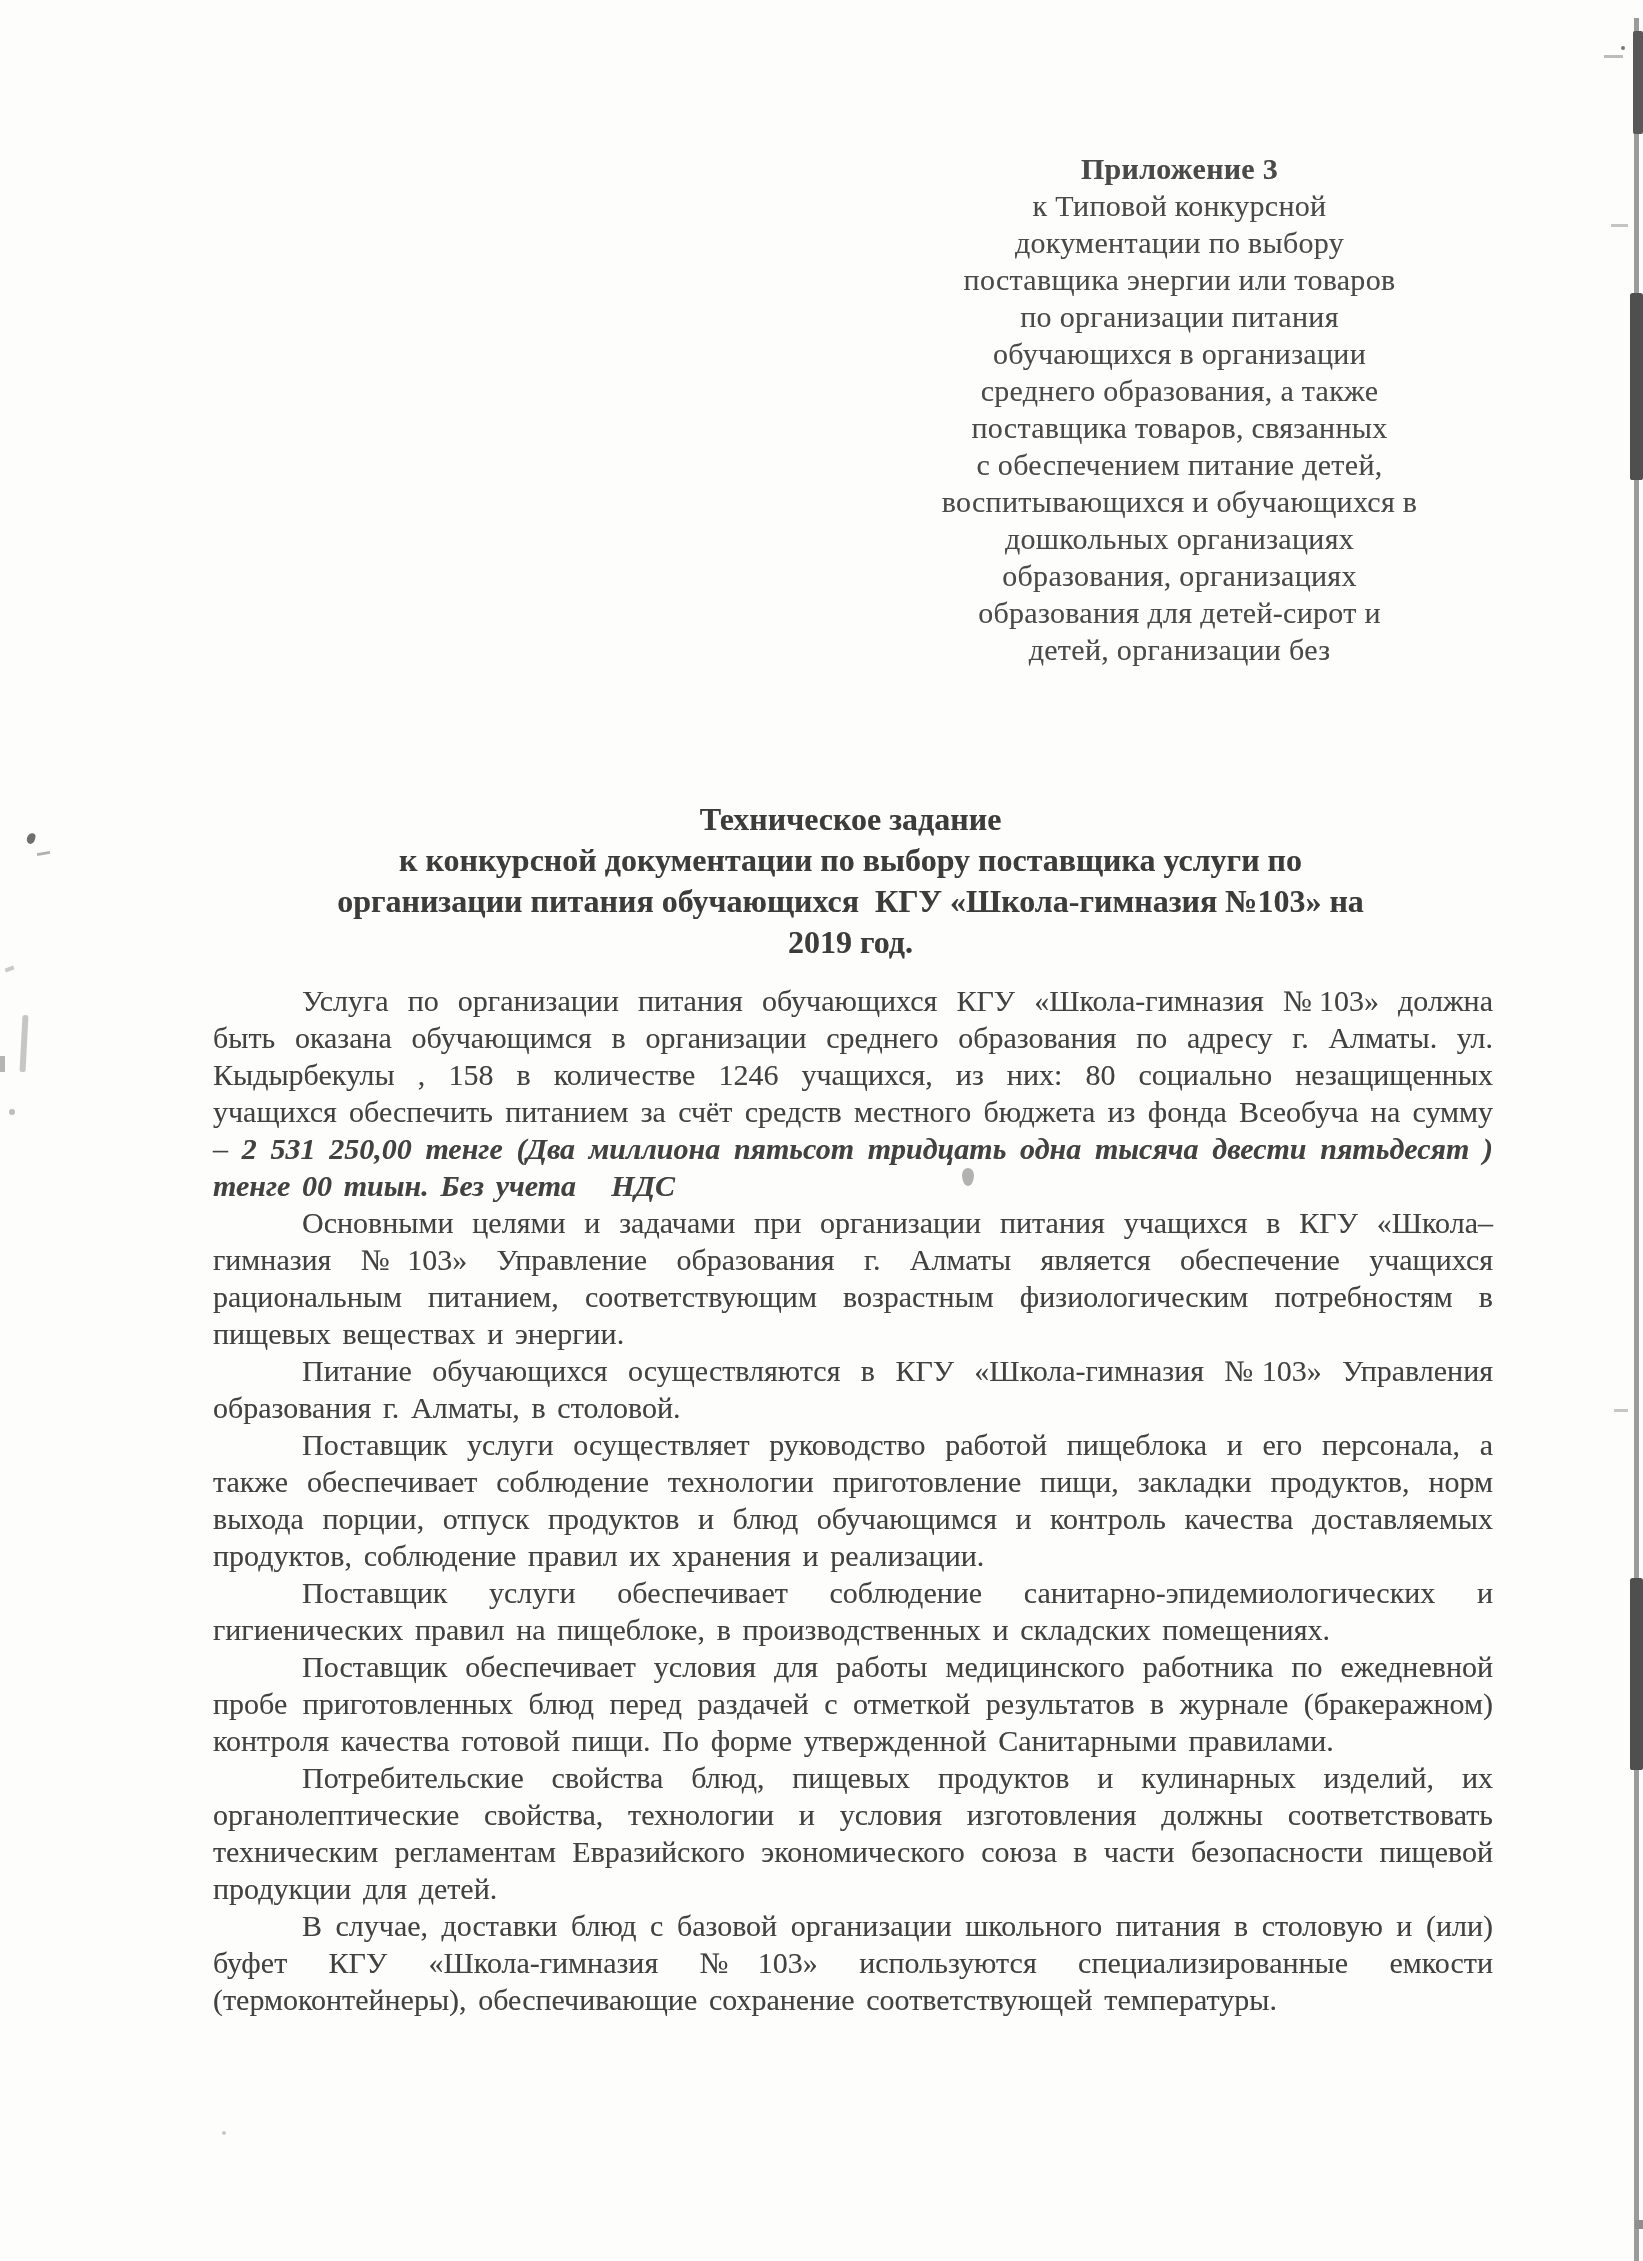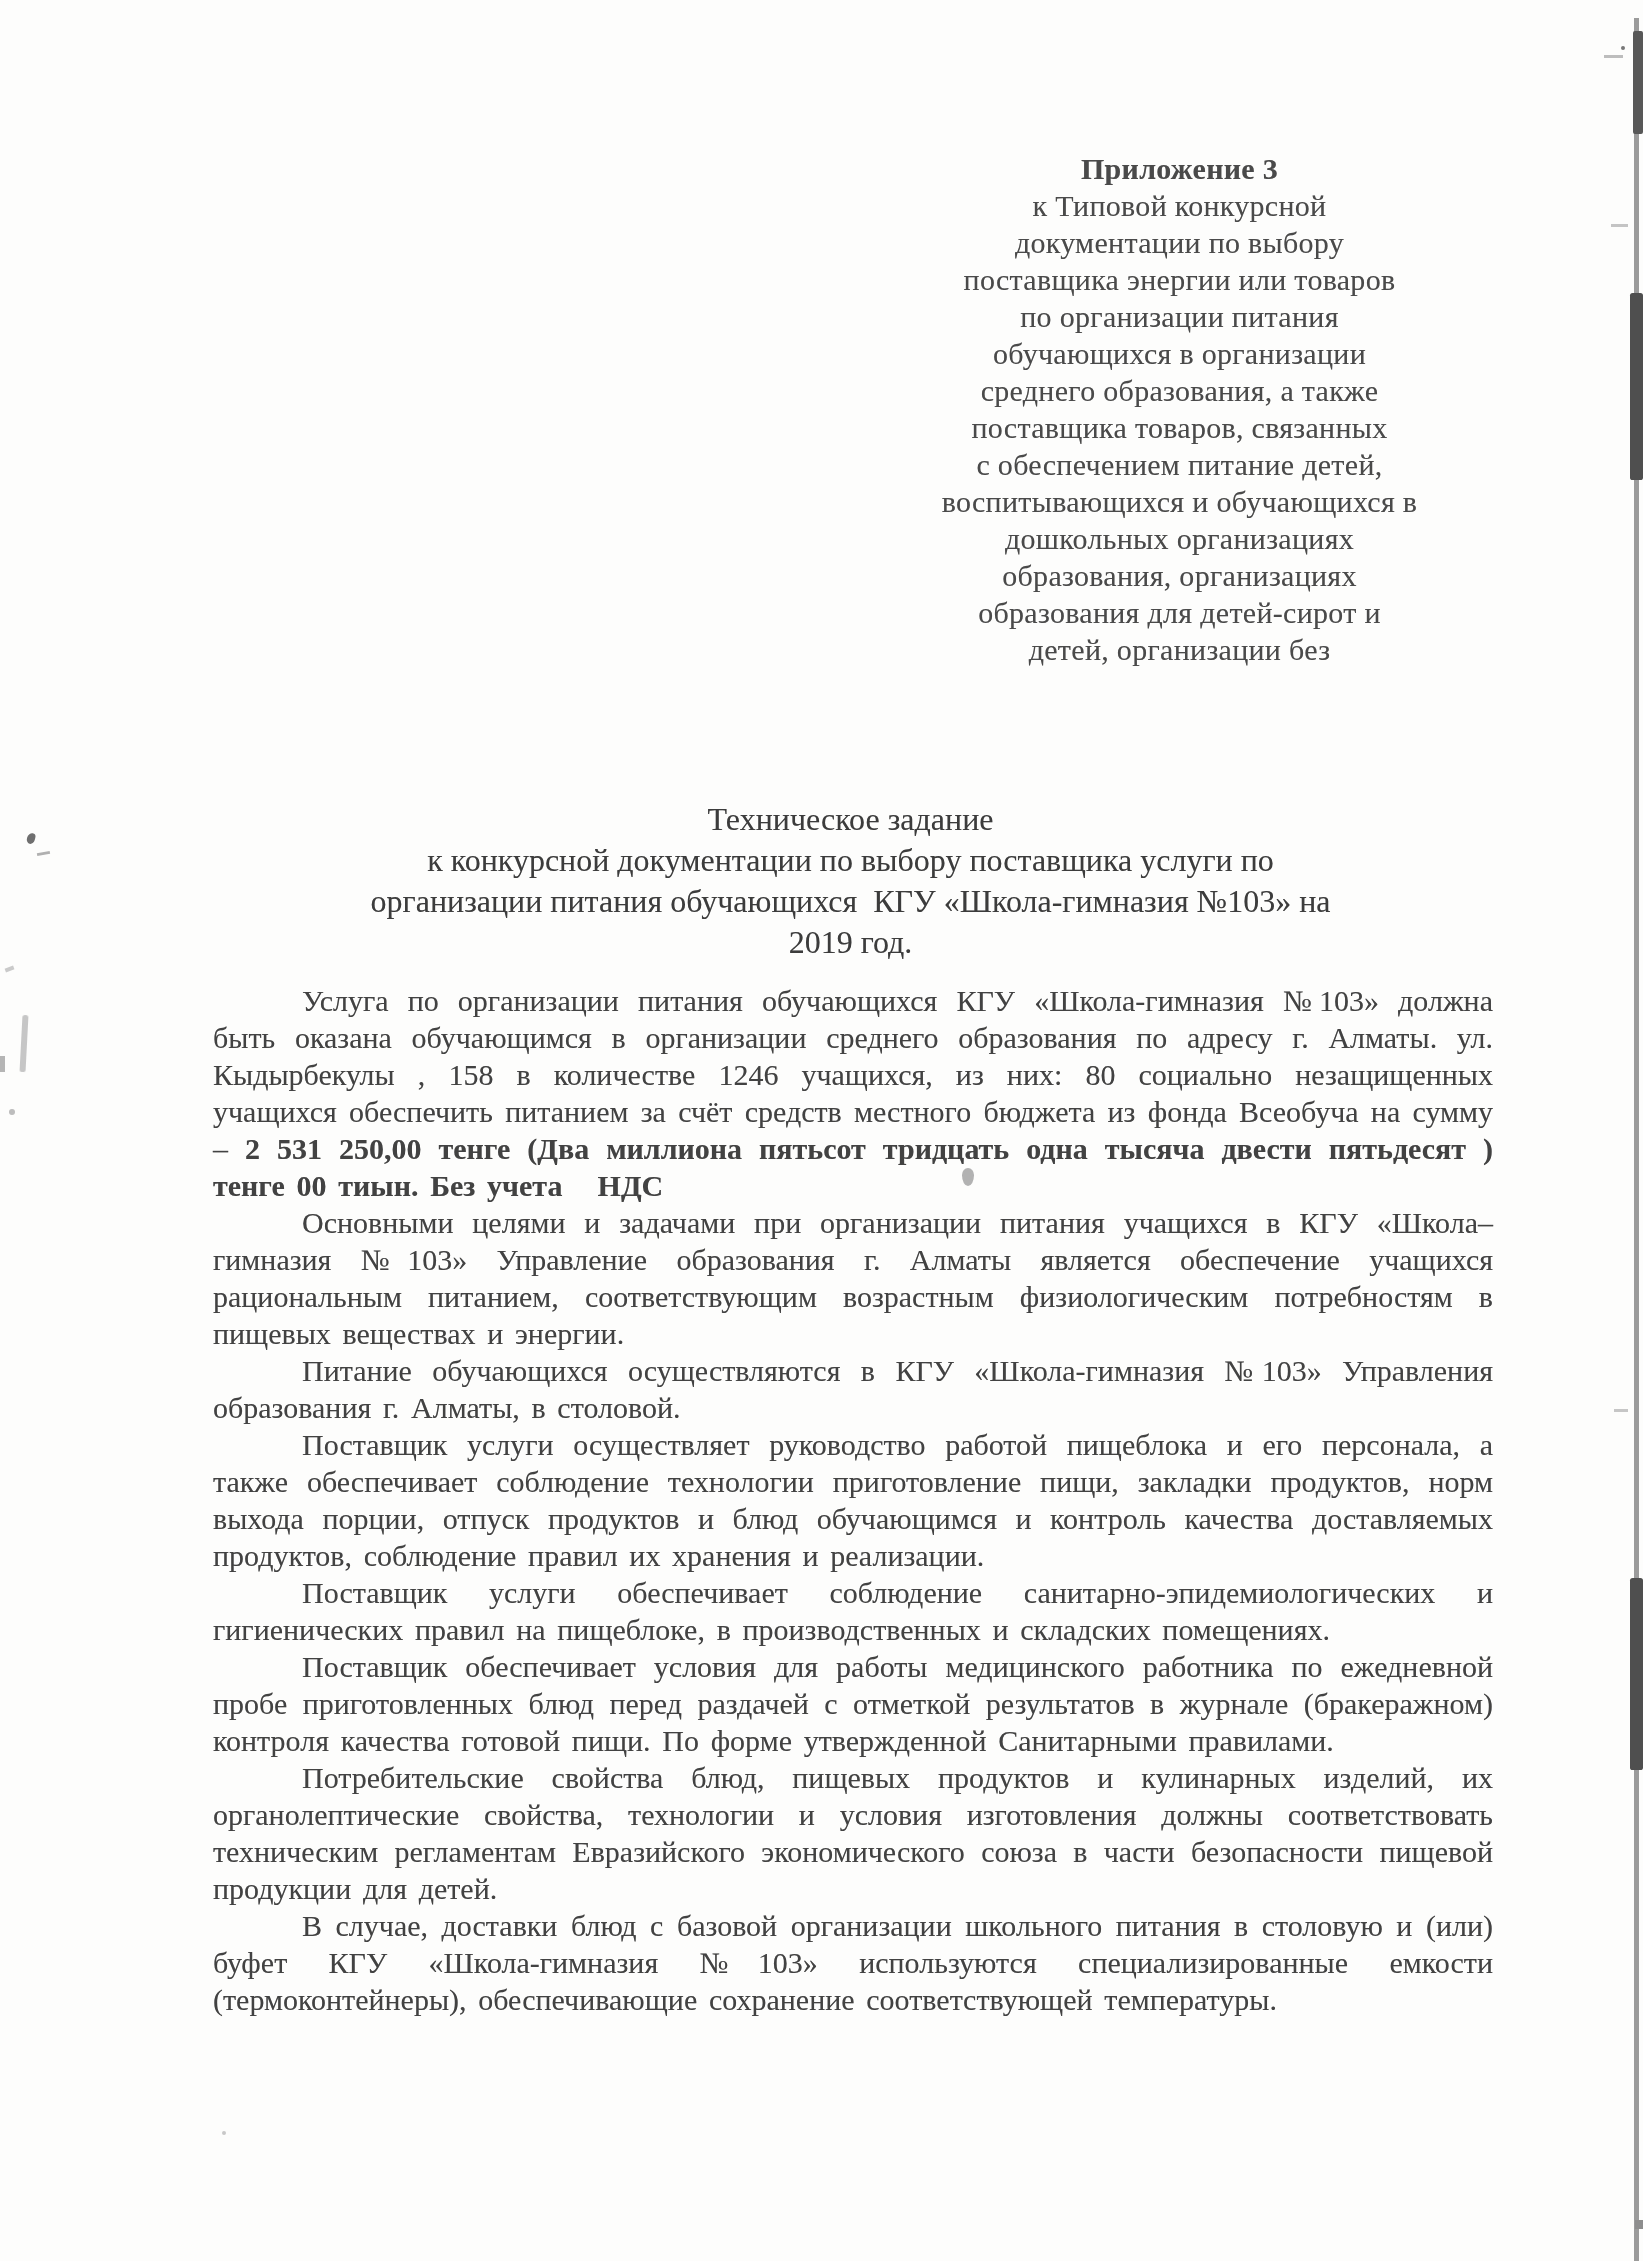--- a/index.html
+++ b/index.html
@@ -31,42 +31,42 @@
     color: #4a4a4a;
   }
   .appendix .appendix-heading { font-weight: bold; }
 
   .doc-title {
     position: absolute;
     top: 799px;
     left: 206px;
     width: 1289px;
     text-align: center;
-    font-weight: normal;
+    font-weight: bold;
     font-size: 32px;
     line-height: 41px;
     color: #3c3c3c;
   }
 
   .body-text {
     position: absolute;
     top: 982px;
     left: 213px;
     width: 1280px;
     font-size: 30px;
     line-height: 37px;
     text-align: justify;
     color: #424242;
   }
   .body-text p {
     margin: 0;
     text-indent: 89px;
     word-spacing: 0.14em;
   }
-  .body-text .bold { font-weight: bold; }
+  .body-text .bold { font-weight: bold; font-style: italic; }
 
   
   .artifact { position: absolute; }
   .edge-line      { left: 1634px; top: 18px;   width: 4.5px;  height: 2243px; background: #9b9b9b; }
   .edge-dark-top  { left: 1633px; top: 31px;   width: 10.3px; height: 103px;  background: #585858; border-radius: 1.9px; }
   .edge-dark-1    { left: 1630px; top: 293px;  width: 13px; height: 187px;  background: #4f4f4f; border-radius: 2.6px; }
   .edge-dark-2    { left: 1630px; top: 1578px; width: 13px; height: 192px;  background: #4f4f4f; border-radius: 2.6px; }
   .edge-mark-br   { left: 1635px; top: 2220px; width: 7.7px; height: 9px;   background: #8e8e8e; }
   .edge-tick-1    { left: 1604px; top: 55px;   width: 19.3px; height: 2.6px;    background: #bdbdbd; }
   .edge-tick-2    { left: 1611px; top: 224px;  width: 17px; height: 2.6px;    background: #c4c4c4; }

